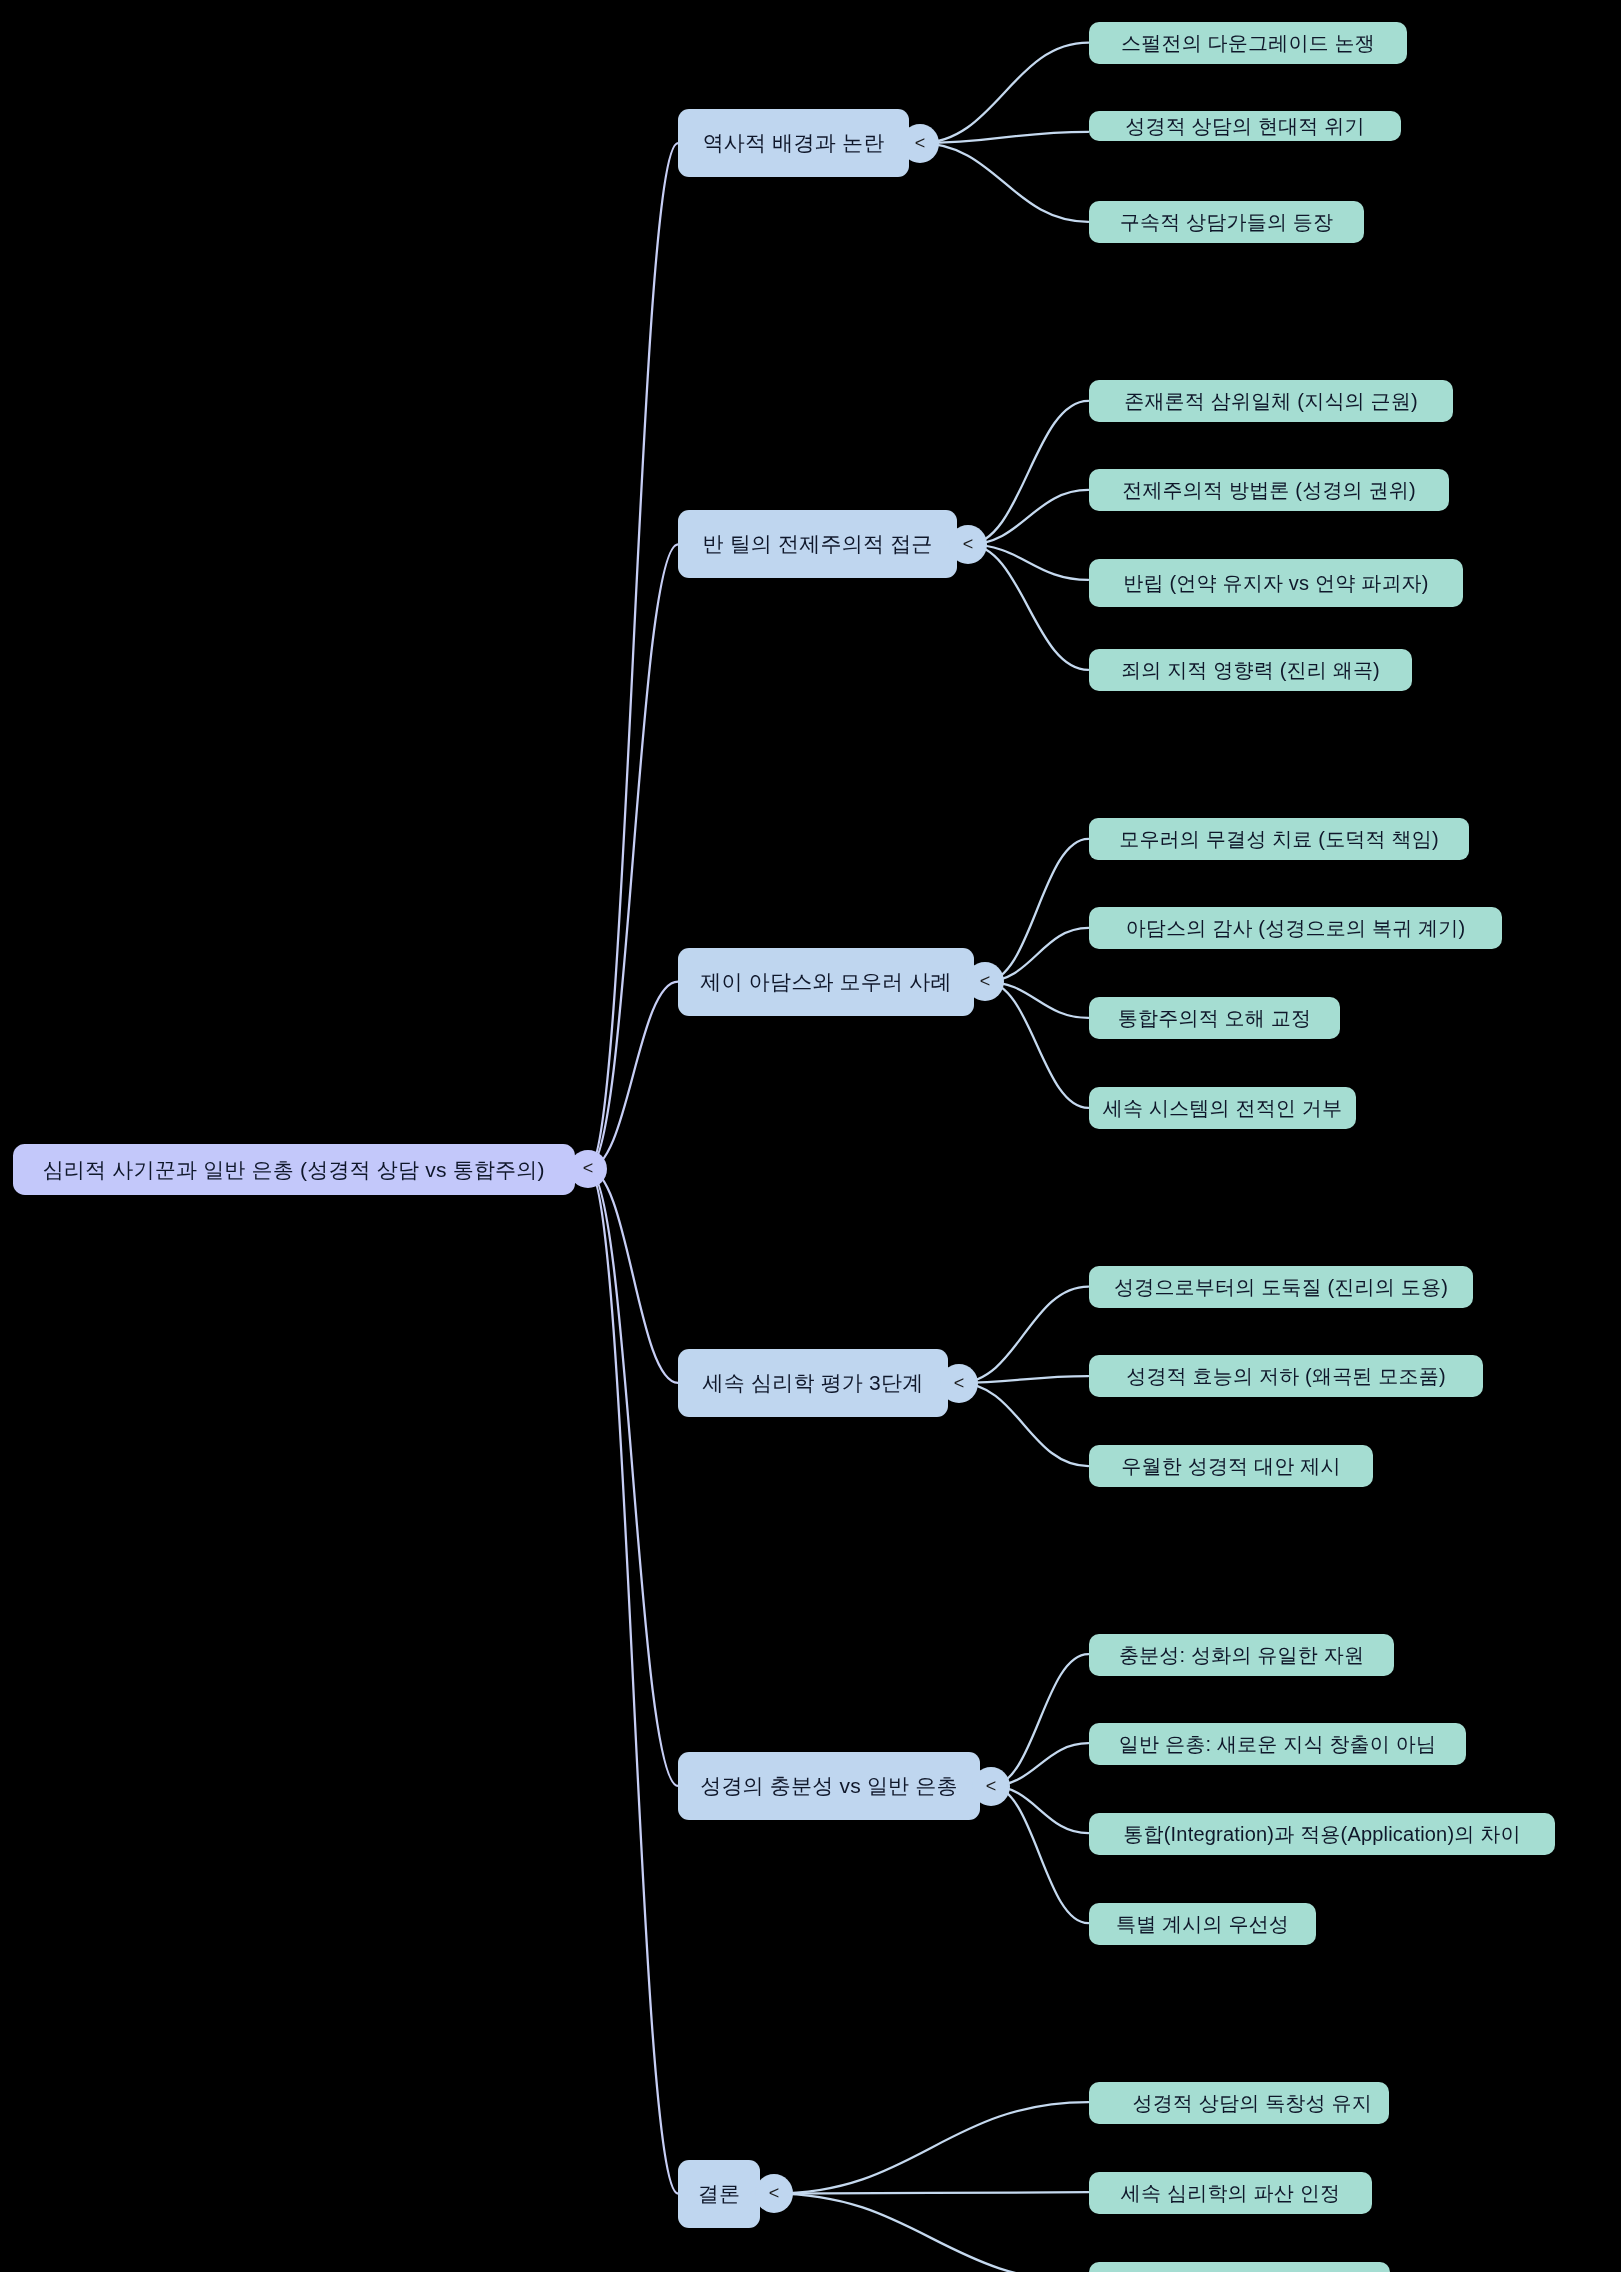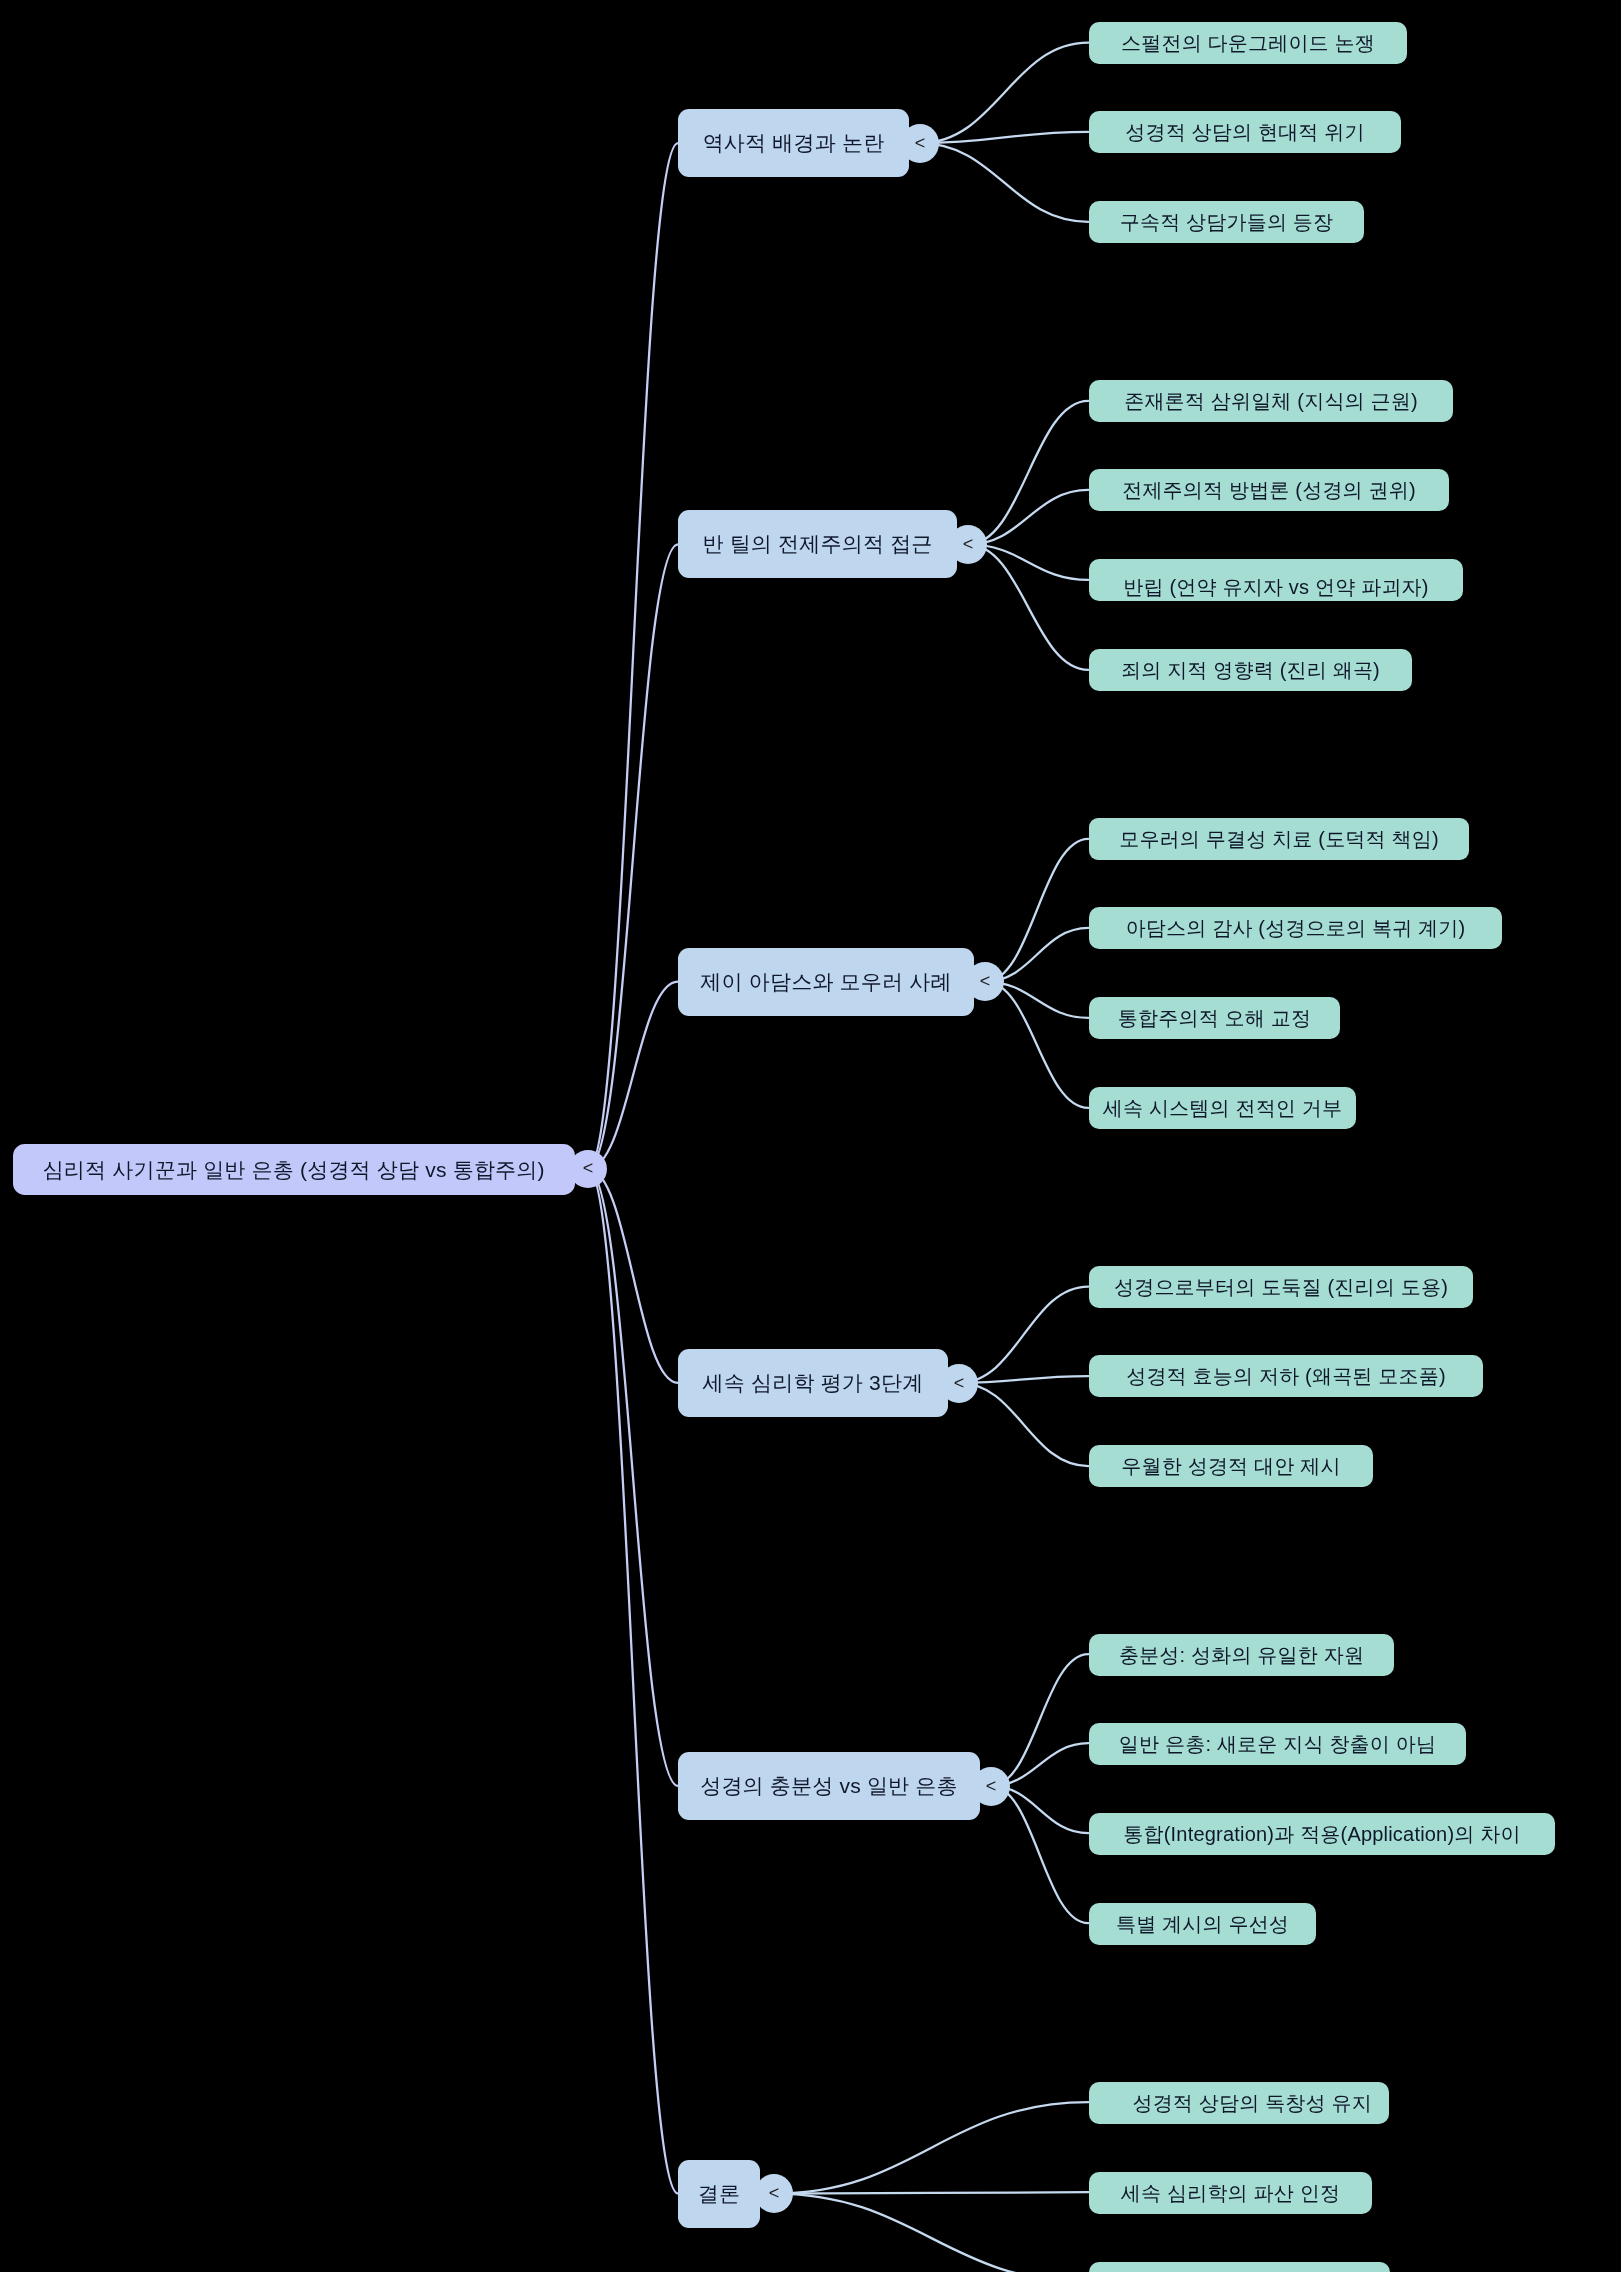--- a/index.html
+++ b/index.html
@@ -123,40 +123,40 @@
 
   <div class="node node-branch" style="left:678px; top:109px; width:231px; height:68px;">
     <span>역사적 배경과 논란</span>
   </div>
   <div class="collapse-marker marker-branch" style="left:901px; top:124px; width:38px; height:39px;">
     <span class="marker-chevron">&lt;</span>
   </div>
   <div class="node node-leaf" style="left:1089px; top:22px; width:318px; height:42px;">
     <span>스펄전의 다운그레이드 논쟁</span>
   </div>
-  <div class="node node-leaf" style="left:1089px; top:111px; width:312px; height:42px;">
+  <div class="node node-leaf" style="left:1089px; top:111px; width:312px; height:30px;">
     <span>성경적 상담의 현대적 위기</span>
   </div>
   <div class="node node-leaf" style="left:1089px; top:201px; width:275px; height:42px;">
     <span>구속적 상담가들의 등장</span>
   </div>
 
   <div class="node node-branch" style="left:678px; top:510px; width:279px; height:68px;">
     <span>반 틸의 전제주의적 접근</span>
   </div>
   <div class="collapse-marker marker-branch" style="left:949px; top:525px; width:38px; height:39px;">
     <span class="marker-chevron">&lt;</span>
   </div>
   <div class="node node-leaf" style="left:1089px; top:380px; width:364px; height:42px;">
     <span>존재론적 삼위일체 (지식의 근원)</span>
   </div>
   <div class="node node-leaf" style="left:1089px; top:469px; width:360px; height:42px;border-radius:10px;">
     <span>전제주의적 방법론 (성경의 권위)</span>
   </div>
-  <div class="node node-leaf" style="left:1089px; top:559px; width:374px; height:42px;align-items:flex-end;">
+  <div class="node node-leaf" style="left:1089px; top:559px; width:374px; height:48px;">
     <span>반립 (언약 유지자 vs 언약 파괴자)</span>
   </div>
   <div class="node node-leaf" style="left:1089px; top:649px; width:323px; height:42px;">
     <span>죄의 지적 영향력 (진리 왜곡)</span>
   </div>
 
   <div class="node node-branch" style="left:678px; top:948px; width:296px; height:68px;">
     <span>제이 아담스와 모우러 사례</span>
   </div>
   <div class="collapse-marker marker-branch" style="left:966px; top:962px; width:38px; height:39px;">

